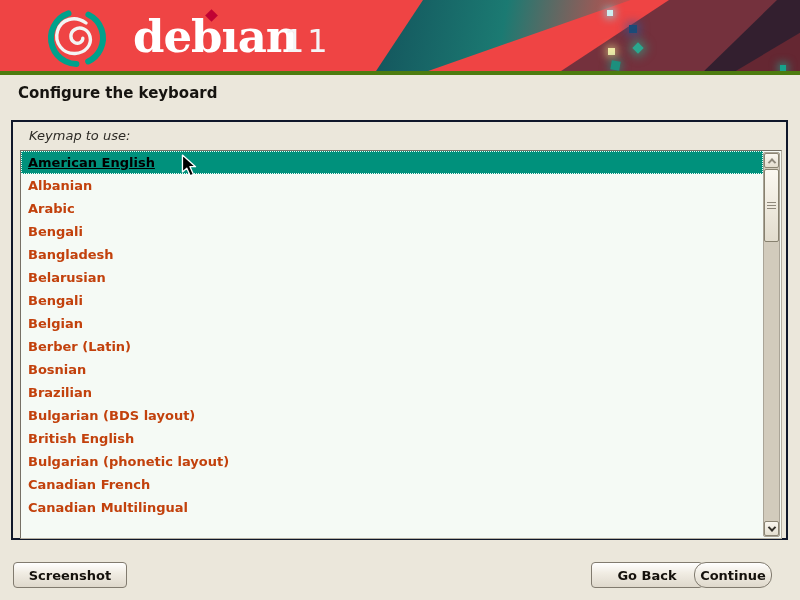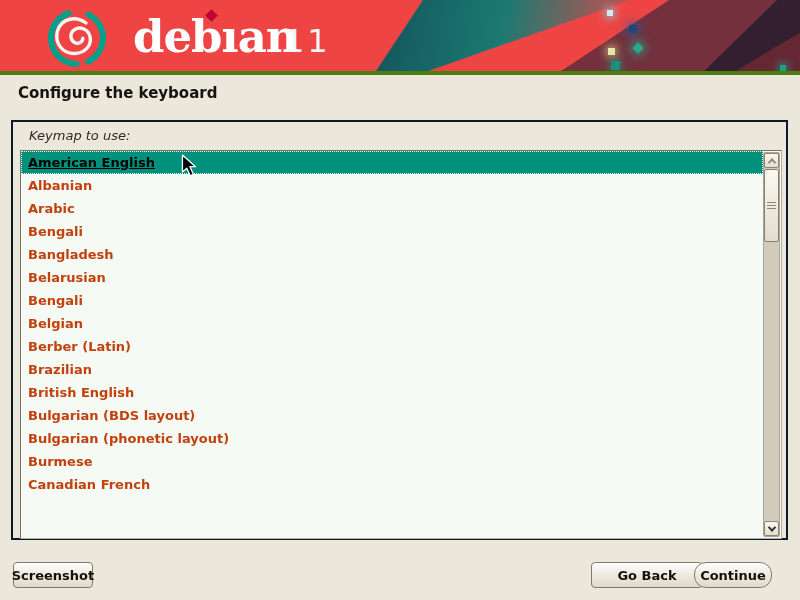--- a/index.html
+++ b/index.html
@@ -122,21 +122,21 @@
   
   .btn {
     position: absolute; top: 562px; height: 26px;
     background: linear-gradient(180deg, #ffffff, #f1ede4 40%, #dfd9cc);
     border: 1px solid #817b6f; border-radius: 4px;
     font-family: "DejaVu Sans", sans-serif;
     font-size: 13px; font-weight: bold; color: #14110c;
     display: flex; align-items: center; justify-content: center;
     cursor: pointer;
   }
-  .btn-screenshot { left: 13px; width: 80px; }
+  .btn-screenshot { left: 13px; width: 114px; }
   .btn-goback { left: 591px; width: 112px; }
   .btn-continue { left: 694px; width: 78px; border-radius: 12px; }
 
   
   .cursor { position: absolute; left: 181px; top: 154px; pointer-events: none; }
 </style>
 </head>
 <body>
 
 <div class="screen">
@@ -182,33 +182,34 @@
           <div class="row">Bangladesh</div>
 
           <div class="row">Belarusian</div>
 
           <div class="row">Bengali</div>
 
           <div class="row">Belgian</div>
 
           <div class="row">Berber (Latin)</div>
 
+          <div class="row">Bosnian</div>
 
           <div class="row">Brazilian</div>
 
+          <div class="row">Bulgarian (BDS layout)</div>
+
           <div class="row">British English</div>
 
-          <div class="row">Bulgarian (BDS layout)</div>
-
           <div class="row">Bulgarian (phonetic layout)</div>
 
-          <div class="row">Burmese</div>
 
           <div class="row">Canadian French</div>
 
+          <div class="row">Canadian Multilingual</div>
         </div>
 
       <div class="scrollbar">
         <div class="sb-btn sb-up">
           <div class="chev chev-up"></div>
         </div>
         <div class="sb-thumb">
           <div class="grip"></div>
         </div>
         <div class="sb-btn sb-down">

